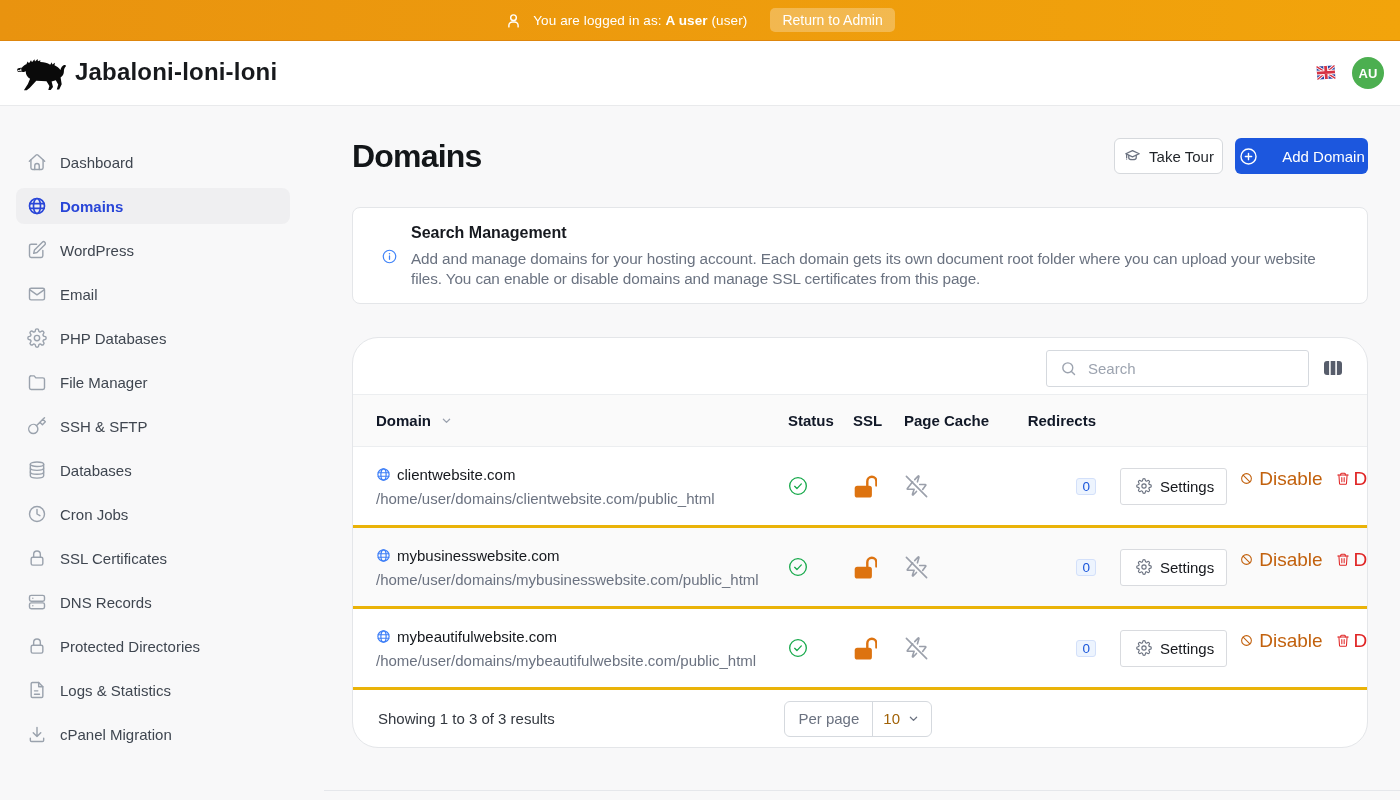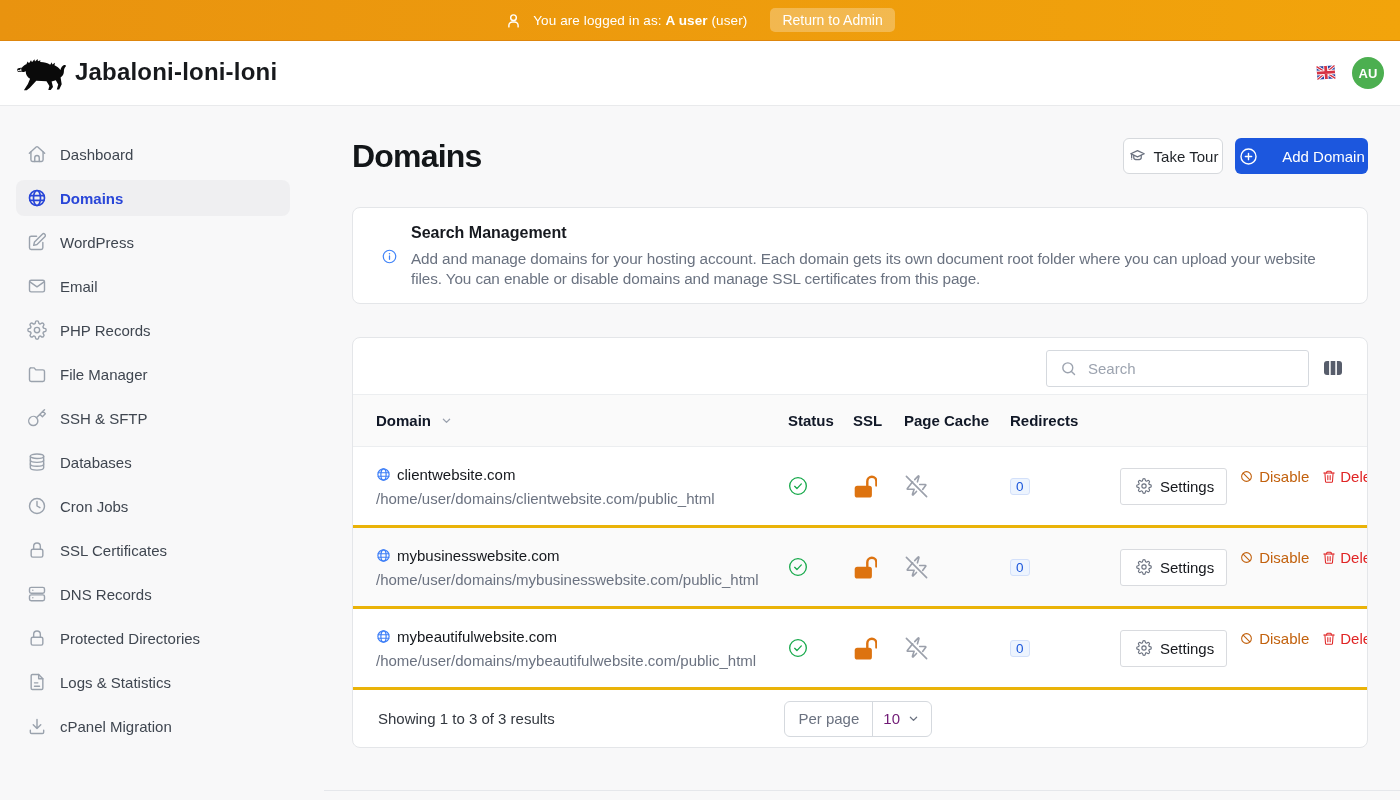--- a/index.html
+++ b/index.html
@@ -15,72 +15,72 @@
 
 
 .header { height:65px; background:#fff; border-bottom:1px solid #e9eaec; display:flex; align-items:center; padding:0 16px 0 16px; }
 .brand { display:flex; align-items:center; gap:9px; }
 .brand-name { font-size:24px; font-weight:700; color:#17191c; letter-spacing:0.2px; position:relative; top:-1px; }
 .header-right { margin-left:auto; display:flex; align-items:center; gap:16px; }
 
 
 .layout { display:flex; height:694px; }
 .sidebar { width:324px; flex:none; padding-top:30px; }
-.nav-item { height:44px; display:flex; align-items:flex-start; }
+.nav-item { height:44px; display:flex; align-items:flex-end; }
 .nav-inner { height:36px; margin:0 34px 0 16px; flex:1; display:flex; align-items:center; border-radius:8px; padding-left:11px; gap:13px; }
 .nav-item .lbl { font-size:15px; color:#3f4650; }
 .nav-item svg { stroke:#9aa2ad; }
 .nav-item.active .nav-inner { background:#efeff1; }
 .nav-item.active .lbl { color:#2946d8; font-weight:700; }
 .nav-item.active svg { stroke:#2946d8; }
 
 .main { flex:1; min-width:0; padding:32px 32px 0 28px; position:relative; }
 
 
 .page-head { display:flex; align-items:flex-start; }
 .page-head h1 { font-size:32px; font-weight:700; letter-spacing:-0.8px; color:#131619; line-height:36px; }
 .head-btns { margin-left:auto; display:flex; gap:12px; }
 .btn { height:36px; display:flex; align-items:center; border-radius:6px; font-size:15px; cursor:default; }
-.btn-tour { background:#fff; border:1px solid #d6d9dd; width:100px; justify-content:center; gap:7px; color:#1f2328; font-weight:400; }
+.btn-tour { background:#fff; border:1px solid #d6d9dd; width:109px; justify-content:center; gap:7px; color:#1f2328; font-weight:400; }
 .btn-add { background:#1c57de; color:#fff; width:133px; justify-content:center; gap:23px; font-weight:400; }
 
 
 .card { background:#fff; border:1px solid #e4e6e9; border-radius:8px; }
 .info-card { margin-top:33px; padding:16px 28px 14px 29px; display:flex; }
 .info-ic { flex:none; width:15px; margin:25px 14px 0 0; }
 .info-title { font-size:16px; line-height:17px; font-weight:700; color:#16191f; margin-bottom:8px; }
 .info-body { font-size:15.3px; color:#6a7280; line-height:20px; letter-spacing:-0.1px; }
 
 
-.table-card { margin-top:33px; overflow:hidden; }
+.table-card { margin-top:33px; overflow:hidden;border-radius:26px; }
 .search-row { height:56px; display:flex; align-items:center; justify-content:flex-end; padding:4px 25px 0 0; gap:15px; }
 .search-box { width:263px; height:37px; border:1px solid #d5d9de; border-radius:3px; display:flex; align-items:center; padding-left:13px; gap:11px; background:#fff; }
 .search-box span { color:#9ca3af; font-size:15px; }
 .row { display:flex; align-items:center; }
 .thead { height:53px; background:#fafafa; border-top:1px solid #eceef0; border-bottom:1px solid #eceef0; font-size:15px; font-weight:700; color:#111827; }
 .col-domain { width:434px; flex:none; padding-left:23px; display:flex; align-items:center; }
 .col-status { width:66px; flex:none; display:flex; justify-content:flex-start; padding-left:1px; }
 .col-ssl { width:51px; flex:none; }
 .col-cache { width:105px; flex:none; }
-.col-redir { width:87px; flex:none; padding-left:1px; }
+.col-redir { width:87px; flex:none; padding-left:1px;text-align:right; }
 .trow { height:81px; border-bottom:3px solid #eab308; }
 .trow.alt { background:#fafafa; }
 .dom-name { font-size:15px; color:#15181d; display:flex; align-items:center; gap:6px; }
 .dom-path { font-size:15px; color:#6b7280; margin-top:7px; }
 .badge0 { display:inline-block; background:#edf4fe; border:1px solid #d3e0fa; color:#1a56db; font-size:13.5px; line-height:15.5px; font-weight:400; padding:0 5px; border-radius:3px; }
 .actions { margin-left:auto; flex:none; display:flex; align-items:flex-start; padding-right:16px;padding-left:24px; }
 .btn-settings { background:#fff; border:1px solid #d9dbdf; border-radius:3px; height:37px; padding:0 12px 0 15px; display:flex; align-items:center; gap:8px; font-size:15px; font-weight:400; color:#16181d; white-space:nowrap; }
-.lnk { display:flex; align-items:center; font-size:15px; font-weight:400; white-space:nowrap; }
+.lnk { display:flex; align-items:center; font-size:19px; font-weight:400; white-space:nowrap; }
 .lnk-disable { color:#c2610d; margin-left:13px; gap:6px; }
 .lnk-delete { color:#e02424; margin-left:13px; gap:4px; }
 .tfoot { height:57px; display:flex; align-items:center; padding:0 25px; }
 .tfoot .showing { font-size:15px; font-weight:400; color:#32373f; }
 .perpage { margin-left:auto; margin-right:410px; height:36px; border:1px solid #d5d9de; border-radius:6px; display:flex; align-items:center; background:#fff; }
 .perpage .pp-lbl { padding:0 13px; font-size:15px; color:#6b7280; height:100%; display:flex; align-items:center; border-right:1px solid #d5d9de; }
-.perpage .pp-val { padding:0 10px; font-size:15px; font-weight:400; color:#701a75; display:flex; align-items:center; gap:6px; }
+.perpage .pp-val { padding:0 10px; font-size:15px; font-weight:400; color:#a16207; display:flex; align-items:center; gap:6px; }
 
 .bottom-line { position:absolute; left:0; right:-32px; top:684px; border-top:1px solid #e5e7eb; }
 </style>
 </head>
 <body>
 
 <div class="topbar">
   <svg width="17" height="17" viewBox="0 0 24 24" fill="none" stroke="#fff" stroke-width="2" stroke-linecap="round" stroke-linejoin="round">
       <circle cx="12" cy="8" r="4"></circle>
       <path d="M5.5 21v-2a5 5 0 0 1 5-5h3a5 5 0 0 1 5 5v2"></path>
@@ -154,21 +154,21 @@
           </svg>
       <span class="lbl">Email</span>
         </div>
       </div>
     <div class="nav-item">
         <div class="nav-inner">
       <svg width="20" height="20" viewBox="0 0 24 24" fill="none" stroke-width="1.7" stroke-linecap="round" stroke-linejoin="round">
             <circle cx="12" cy="12" r="3.2"></circle>
             <path d="M19.4 15a1.65 1.65 0 0 0 .33 1.82l.06.06a2 2 0 0 1-2.83 2.83l-.06-.06a1.65 1.65 0 0 0-1.82-.33 1.65 1.65 0 0 0-1 1.51V21a2 2 0 0 1-4 0v-.09A1.65 1.65 0 0 0 9 19.4a1.65 1.65 0 0 0-1.82.33l-.06.06a2 2 0 0 1-2.83-2.83l.06-.06a1.65 1.65 0 0 0 .33-1.82 1.65 1.65 0 0 0-1.51-1H3a2 2 0 0 1 0-4h.09A1.65 1.65 0 0 0 4.6 9a1.65 1.65 0 0 0-.33-1.82l-.06-.06a2 2 0 0 1 2.83-2.83l.06.06a1.65 1.65 0 0 0 1.82.33H9a1.65 1.65 0 0 0 1-1.51V3a2 2 0 0 1 4 0v.09a1.65 1.65 0 0 0 1 1.51 1.65 1.65 0 0 0 1.82-.33l.06-.06a2 2 0 0 1 2.83 2.83l-.06.06a1.65 1.65 0 0 0-.33 1.82V9a1.65 1.65 0 0 0 1.51 1H21a2 2 0 0 1 0 4h-.09a1.65 1.65 0 0 0-1.51 1z"></path>
           </svg>
-      <span class="lbl">PHP Records</span>
+      <span class="lbl">PHP Databases</span>
         </div>
       </div>
     <div class="nav-item">
         <div class="nav-inner">
       <svg width="20" height="20" viewBox="0 0 24 24" fill="none" stroke-width="1.7" stroke-linecap="round" stroke-linejoin="round">
             <path d="M3 7v12a2 2 0 0 0 2 2h14a2 2 0 0 0 2-2V9a2 2 0 0 0-2-2h-8.4l-2-2.4H5a2 2 0 0 0-2 2.4z"></path>
           </svg>
       <span class="lbl">File Manager</span>
         </div>
       </div>

